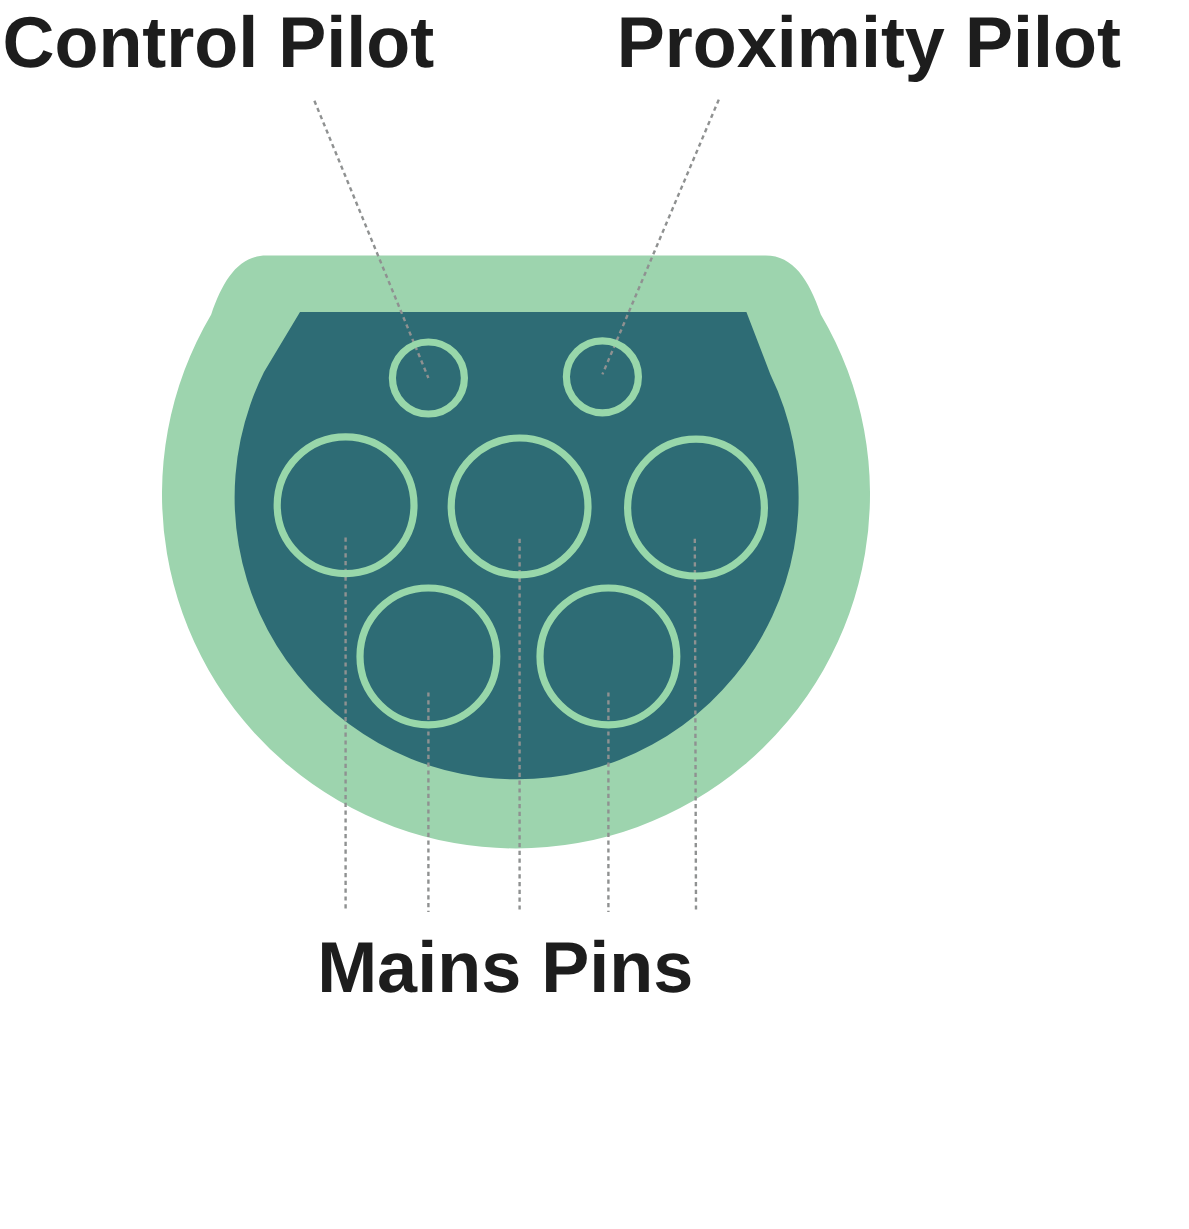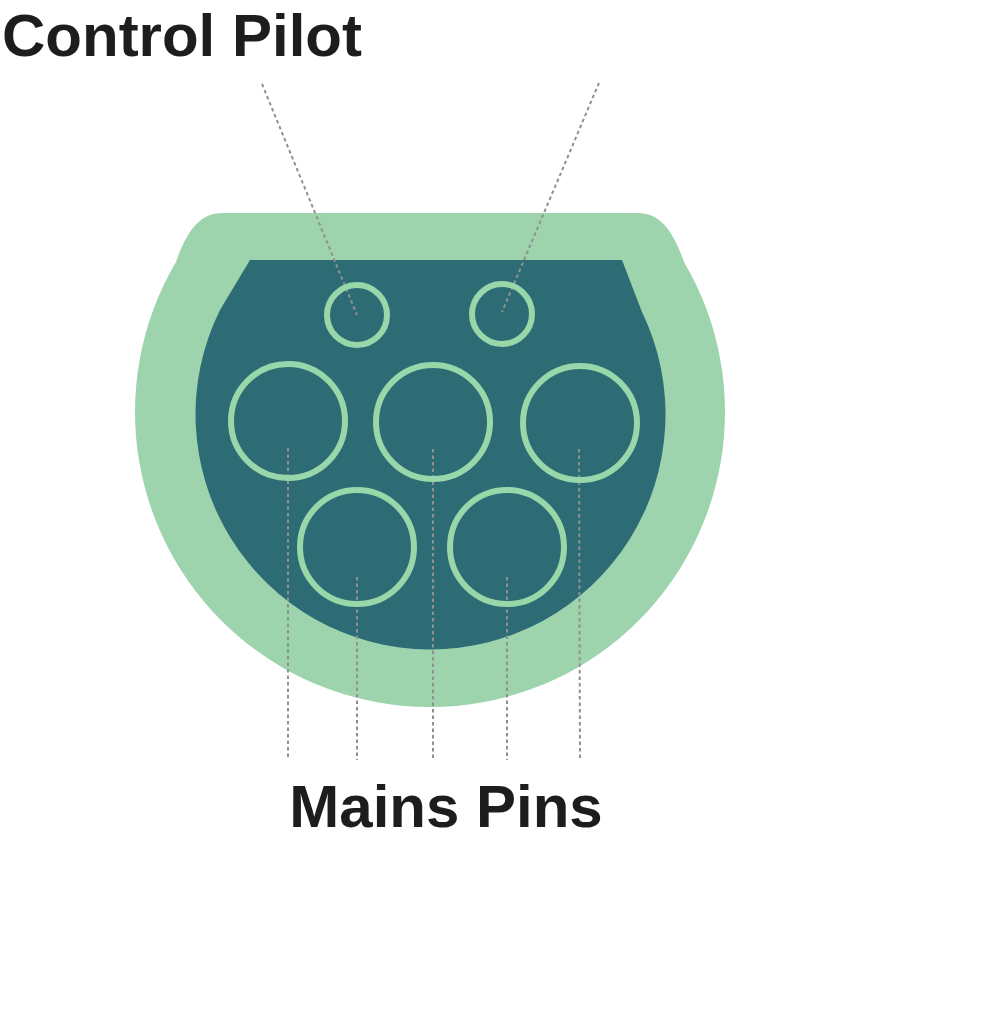--- a/index.html
+++ b/index.html
@@ -22,30 +22,31 @@
     position:absolute;
     font-size:60px;
     font-weight:700;
     line-height:1;
     color:var(--color-text,#1d1d1d);
     white-space:nowrap;
     letter-spacing:0px;
   }
   .label-control{left:2px;top:6px;}
   .label-proximity{left:514px;top:6px;}
-  .label-mains{left:446px;top:777px;transform:translateX(-50%);text-align:right;}
+  .label-mains{left:421px;top:777px;transform:translateX(-50%);text-align:right;}
   .label-type{left:439px;top:956px;transform:translateX(-50%);}
 </style>
 </head>
 <body>
 
 <div class="canvas">
 
   <div class="label label-control">Control Pilot</div>
 
+  <div class="label label-proximity">Proximity Pilot</div>
 
   <svg class="diagram-svg" width="991" height="1024" viewBox="0 0 991 1024">
 
     <path class="shell-outer" d="M 222 213 H 638 C 661 213 674 233 684 262 A 295 295 0 1 1 176 262 C 186 233 199 213 222 213 Z"></path>
 
     <path class="shell-inner" d="M 250 260 H 622 L 642 312 A 235 235 0 1 1 220 310 L 250 260 Z"></path>
 
     <g>
       <line class="leader" x1="262" y1="84" x2="357" y2="315"></line>
       <line class="leader" x1="599" y1="83" x2="502" y2="312"></line>

